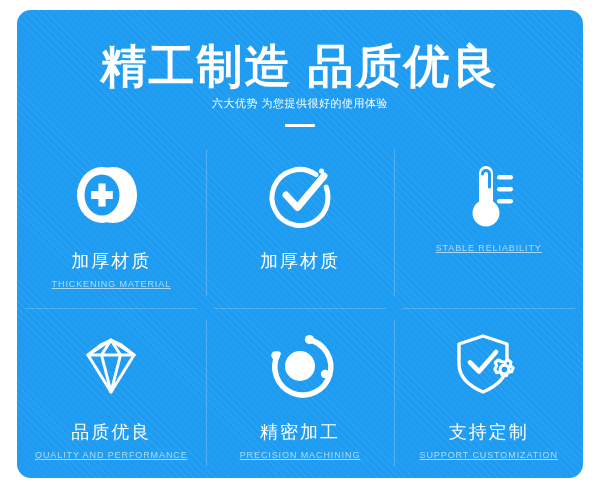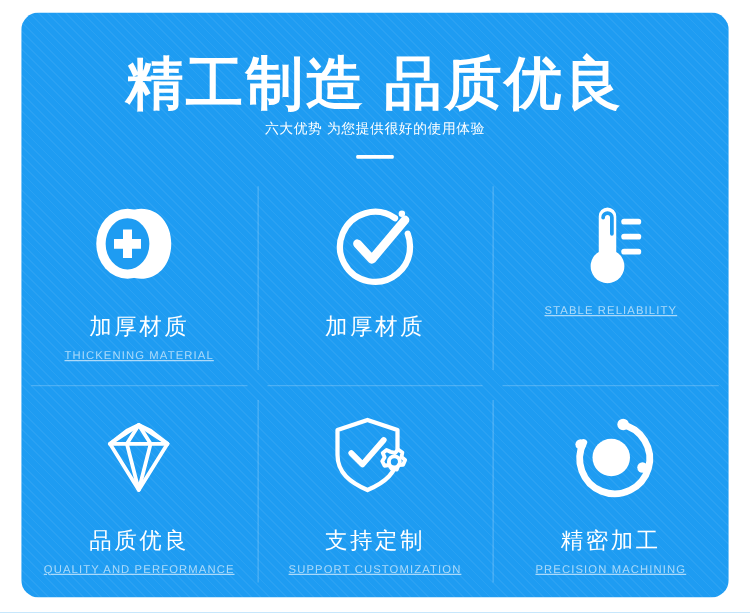--- a/index.html
+++ b/index.html
@@ -191,41 +191,41 @@
           <path d="M39 9 L62 24 L39 61 L16 24 Z"></path>
           <path d="M16 24 L62 24"></path>
           <path d="M39 9 L29.5 24 L39 61 L48.5 24 Z"></path>
           <path d="M16 24 L29.5 13.5 L39 9 L48.5 13.5 L62 24"></path>
         </svg>
       </div>
       <div class="cn-label">品质优良</div>
       <div class="en-label">QUALITY AND PERFORMANCE</div>
     </div>
 
+    <div class="cell c-mid r-bot">
+      <div class="icon-wrap">
+        <svg width="76" height="76" viewBox="0 0 76 76" fill="none">
+          <path d="M46 11.5 A28 28 0 1 1 16 26" stroke="#ffffff" stroke-width="5.5" stroke-linecap="round" fill="none"></path>
+          <circle cx="38" cy="38" r="15" fill="#ffffff"></circle>
+          <circle cx="47.5" cy="11.5" r="4.6" fill="#ffffff"></circle>
+          <circle cx="13.5" cy="27.5" r="4.2" fill="#ffffff"></circle>
+          <circle cx="63" cy="46" r="4.2" fill="#ffffff"></circle>
+        </svg>
+      </div>
+      <div class="cn-label">精密加工</div>
+      <div class="en-label">PRECISION MACHINING</div>
+    </div>
+
     <div class="cell c-right r-bot">
       <div class="icon-wrap">
         <svg width="80" height="76" viewBox="0 0 80 76" fill="none" stroke="#ffffff" stroke-width="3.4" stroke-linecap="round" stroke-linejoin="round">
           <path d="M34 8 L58 16 V36 C58 50 48 58 34 64 C20 58 10 50 10 36 V16 Z" fill="none"></path>
           <path d="M21 34.5 L30 43.5 L47 24" fill="none" stroke-width="4.6"></path>
           <path d="M52.5 33.5 l3.6 .9 2.4 -2.8 3.4 2.4 -.7 3.6 2.9 2.4 -1.6 3.8 -3.7 .3 -1.4 3.5 -4 -.6 -2.2 -3 -3.6 .6 -1.8 -3.6 1.9 -3.2 -1.5 -3.4 3 -2.4 z" fill="#1e9cf2" stroke-width="3.1"></path>
           <circle cx="55.5" cy="41.5" r="4.4" fill="none" stroke-width="3.1"></circle>
         </svg>
       </div>
       <div class="cn-label">支持定制</div>
       <div class="en-label">SUPPORT CUSTOMIZATION</div>
     </div>
 
-    <div class="cell c-mid r-bot">
-      <div class="icon-wrap">
-        <svg width="76" height="76" viewBox="0 0 76 76" fill="none">
-          <path d="M46 11.5 A28 28 0 1 1 16 26" stroke="#ffffff" stroke-width="5.5" stroke-linecap="round" fill="none"></path>
-          <circle cx="38" cy="38" r="15" fill="#ffffff"></circle>
-          <circle cx="47.5" cy="11.5" r="4.6" fill="#ffffff"></circle>
-          <circle cx="13.5" cy="27.5" r="4.2" fill="#ffffff"></circle>
-          <circle cx="63" cy="46" r="4.2" fill="#ffffff"></circle>
-        </svg>
-      </div>
-      <div class="cn-label">精密加工</div>
-      <div class="en-label">PRECISION MACHINING</div>
-    </div>
-
   </div>
 </div>
 
 </body></html>

